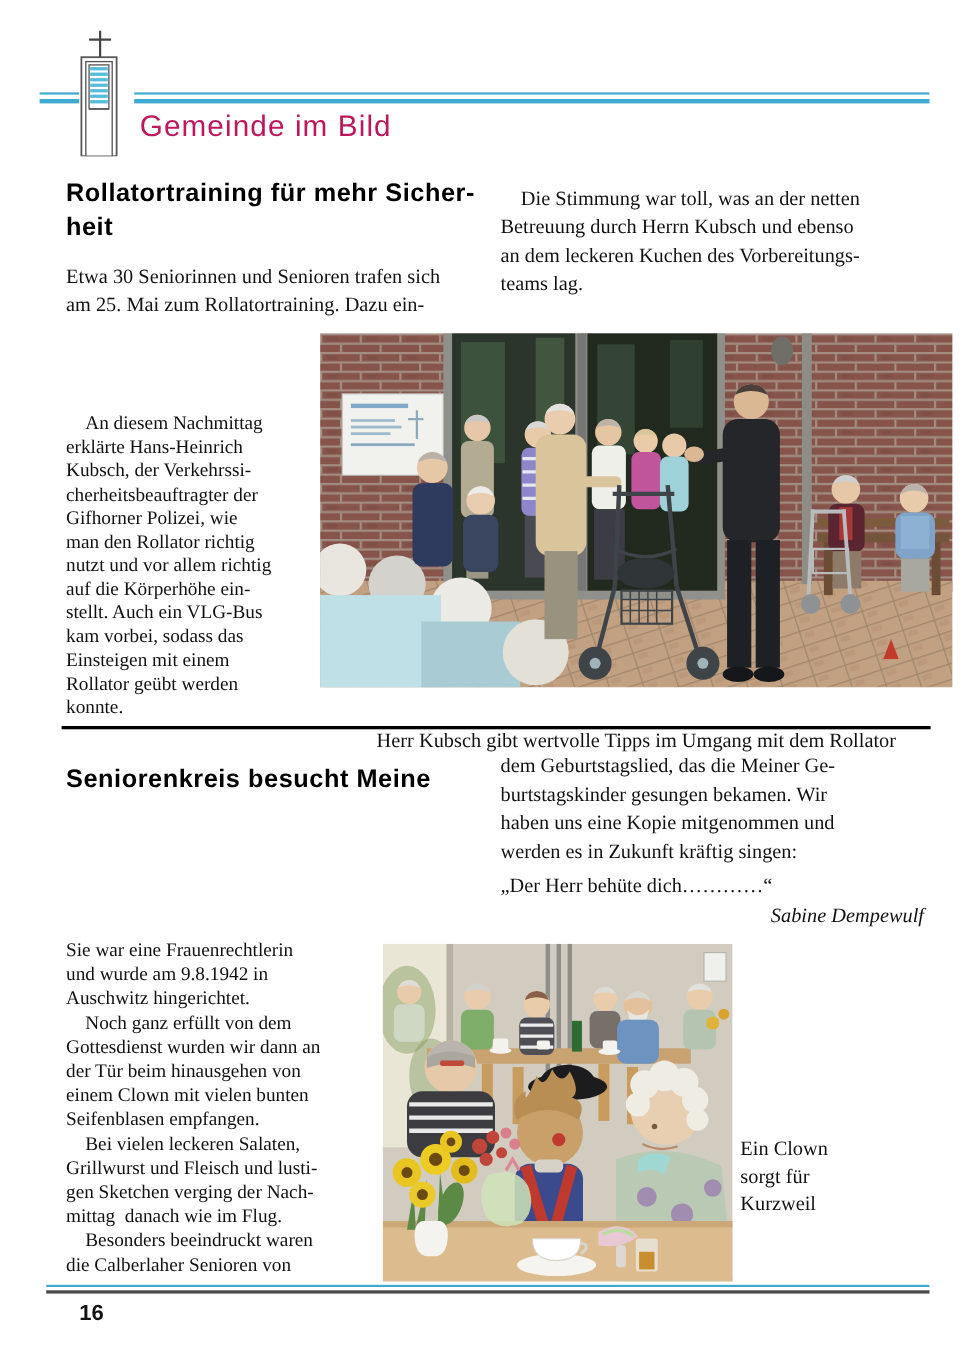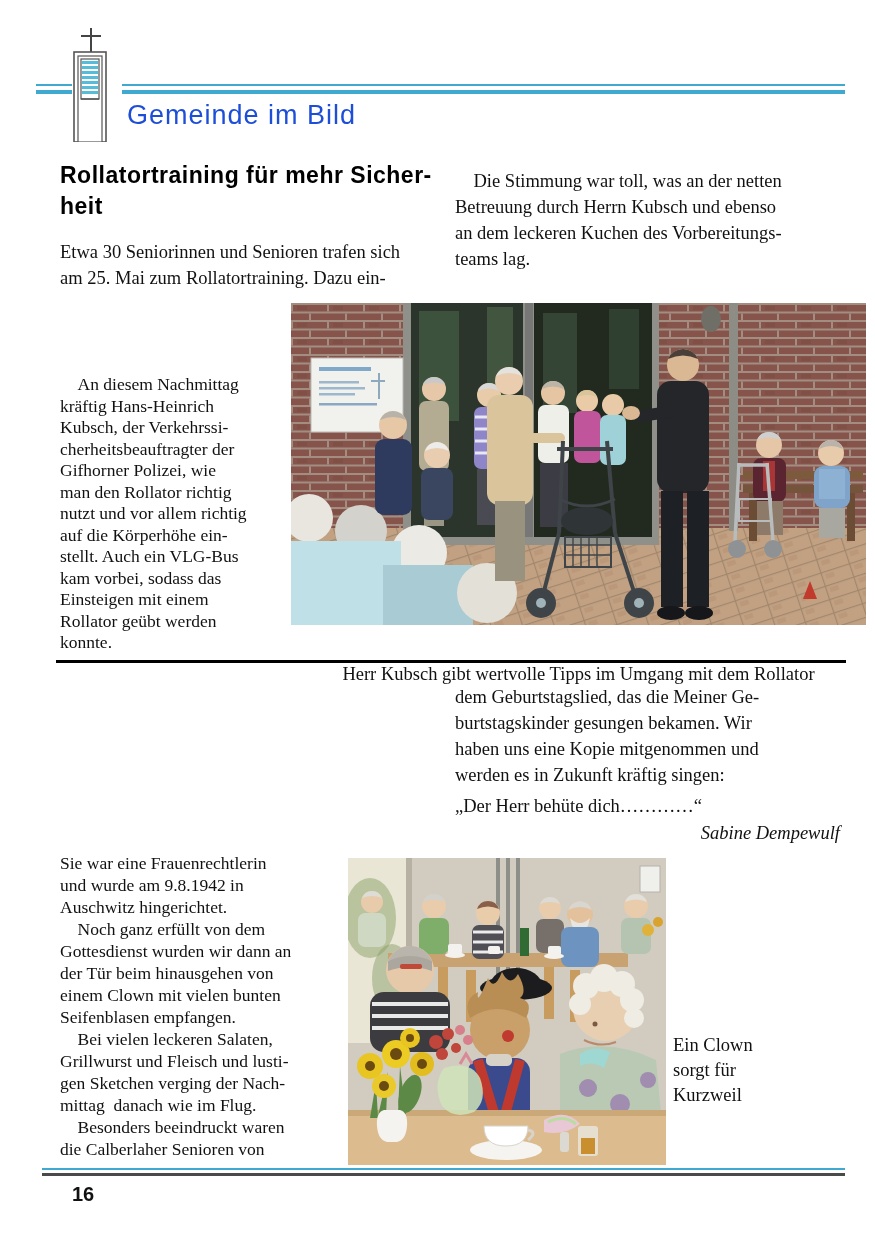--- a/index.html
+++ b/index.html
@@ -49,35 +49,35 @@
           <rect x="20" y="47" width="16" height="3"></rect>
           <rect x="20" y="52" width="16" height="3"></rect>
           <rect x="20" y="57" width="16" height="3"></rect>
           <rect x="20" y="62" width="16" height="3"></rect>
           <rect x="20" y="67" width="16" height="3"></rect>
         </g>
         <line x1="19" y1="75" x2="37" y2="75" stroke="#555" stroke-width="1.4"></line>
       </svg>
     </div>
 
-    <div class="abs sans" style="left:127px;top:100px;font-size:27px;color:#1d4ed8;letter-spacing:1px;">Gemeinde im Bild</div>
+    <div class="abs sans" style="left:127px;top:100px;font-size:27px;color:#be185d;letter-spacing:1px;">Gemeinde im Bild</div>
   </div>
 
   <div class="abs heading" style="left:60px;top:160px;width:400px;">Rollatortraining für mehr Sicher-
 heit</div>
 
   <div class="abs serif bodywide" style="left:455px;top:148px;width:408px;margin-top:20px;">    Die Stimmung war toll, was an der netten
 Betreuung durch Herrn Kubsch und ebenso
 an dem leckeren Kuchen des Vorbereitungs-
 teams lag.</div>
 
   <div class="abs serif bodywide" style="left:60px;top:239px;width:400px;">Etwa 30 Seniorinnen und Senioren trafen sich
 am 25. Mai zum Rollatortraining. Dazu ein-</div>
   <div class="abs serif bodynarrow" style="left:60px;top:374px;width:235px;">    An diesem Nachmittag
-kräftig Hans-Heinrich
+erklärte Hans-Heinrich
 Kubsch, der Verkehrssi-
 cherheitsbeauftragter der
 Gifhorner Polizei, wie
 man den Rollator richtig
 nutzt und vor allem richtig
 auf die Körperhöhe ein-
 stellt. Auch ein VLG-Bus
 kam vorbei, sodass das
 Einsteigen mit einem
 Rollator geübt werden
@@ -249,20 +249,21 @@
       </g>
 
       <path d="M512 296 l7 -18 l7 18 z" fill="#c23a2c"></path>
     </svg>
   </div>
 
   <div class="abs serif caption" style="left:291px;top:664px;width:575px;text-align:center;">Herr Kubsch gibt wertvolle Tipps im Umgang mit dem Rollator</div>
 
   <div class="abs hr-black" style="left:56px;top:660px;width:790px;"></div>
 
+  <div class="abs heading" style="left:60px;top:692px;width:420px;">Seniorenkreis besucht Meine</div>
 
   <div class="abs serif" style="left:60px;top:852px;width:300px;font-size:17.5px;line-height:22px;white-space:pre-wrap;">Sie war eine Frauenrechtlerin
 und wurde am 9.8.1942 in
 Auschwitz hingerichtet.
     Noch ganz erfüllt von dem
 Gottesdienst wurden wir dann an
 der Tür beim hinausgehen von
 einem Clown mit vielen bunten
 Seifenblasen empfangen.
     Bei vielen leckeren Salaten,

